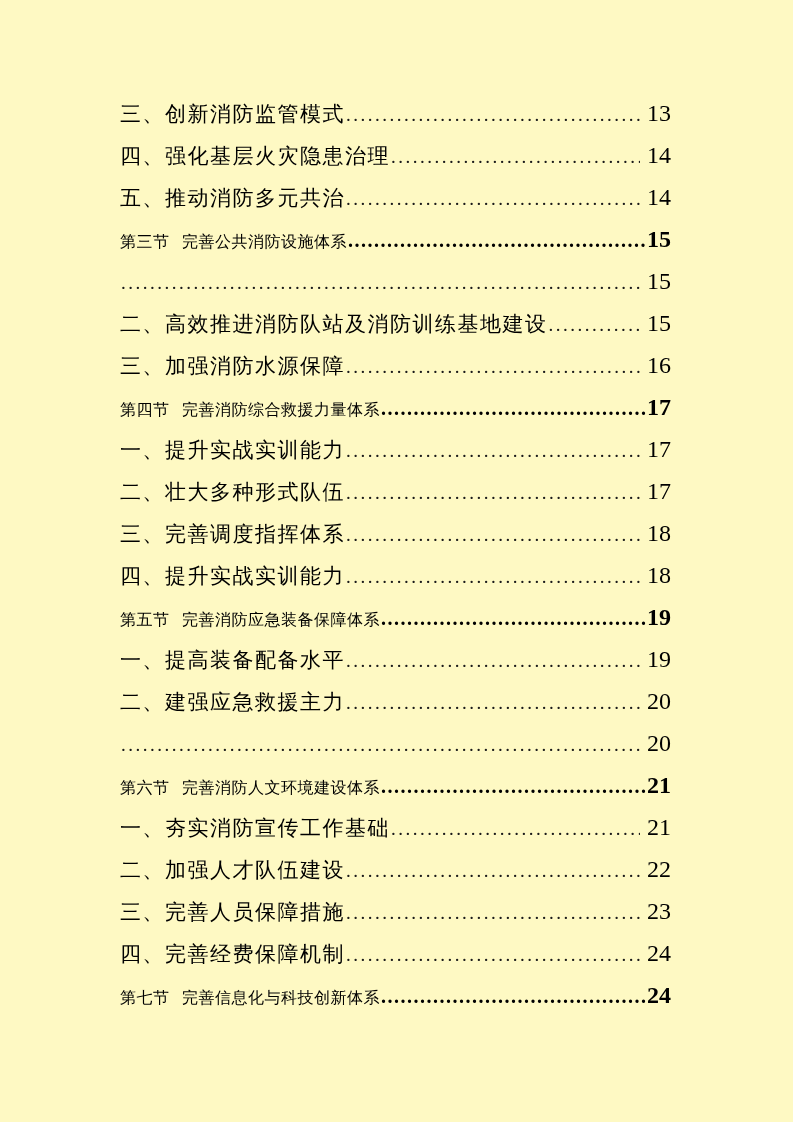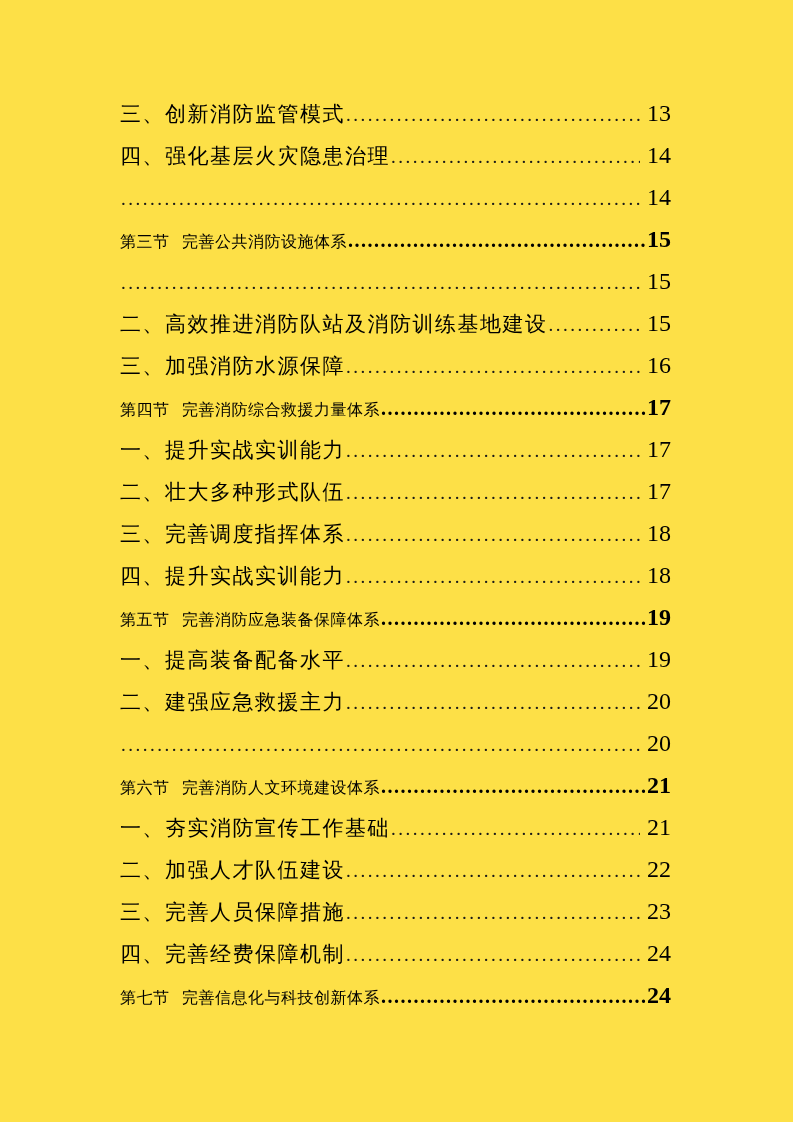--- a/index.html
+++ b/index.html
@@ -4,21 +4,21 @@
 <style>
   html, body {
     margin: 0;
     padding: 0;
     background: #ffffff;
   }
   .page {
     position: relative;
     width: 793px;
     height: 1122px;
-    background: #fde047;
+    background: #fef9c3;
     overflow: hidden;
     font-family: "Liberation Serif", "DejaVu Serif", serif;
     color: #000000;
   }
   .toc {
     position: absolute;
     left: 120px;
     top: 92px;
     width: 551px;
   }
@@ -82,20 +82,21 @@
     <span class="label">三、创新消防监管模式</span>
     <span class="dots" aria-hidden="true">........................................................................................................................................................................................................</span>
     <span class="pagenum">13</span>
   </div>
       <div class="toc-line sub">
     <span class="label">四、强化基层火灾隐患治理</span>
     <span class="dots" aria-hidden="true">........................................................................................................................................................................................................</span>
     <span class="pagenum">14</span>
   </div>
       <div class="toc-line sub">
+    <span class="label">五、推动消防多元共治</span>
     <span class="dots" aria-hidden="true">........................................................................................................................................................................................................</span>
     <span class="pagenum">14</span>
   </div>
       <div class="toc-line section">
     <span class="label">第三节 完善公共消防设施体系</span>
     <span class="dots" aria-hidden="true">........................................................................................................................................................................................................</span>
     <span class="pagenum">15</span>
   </div>
       <div class="toc-line sub">
     <span class="dots" aria-hidden="true">........................................................................................................................................................................................................</span>

